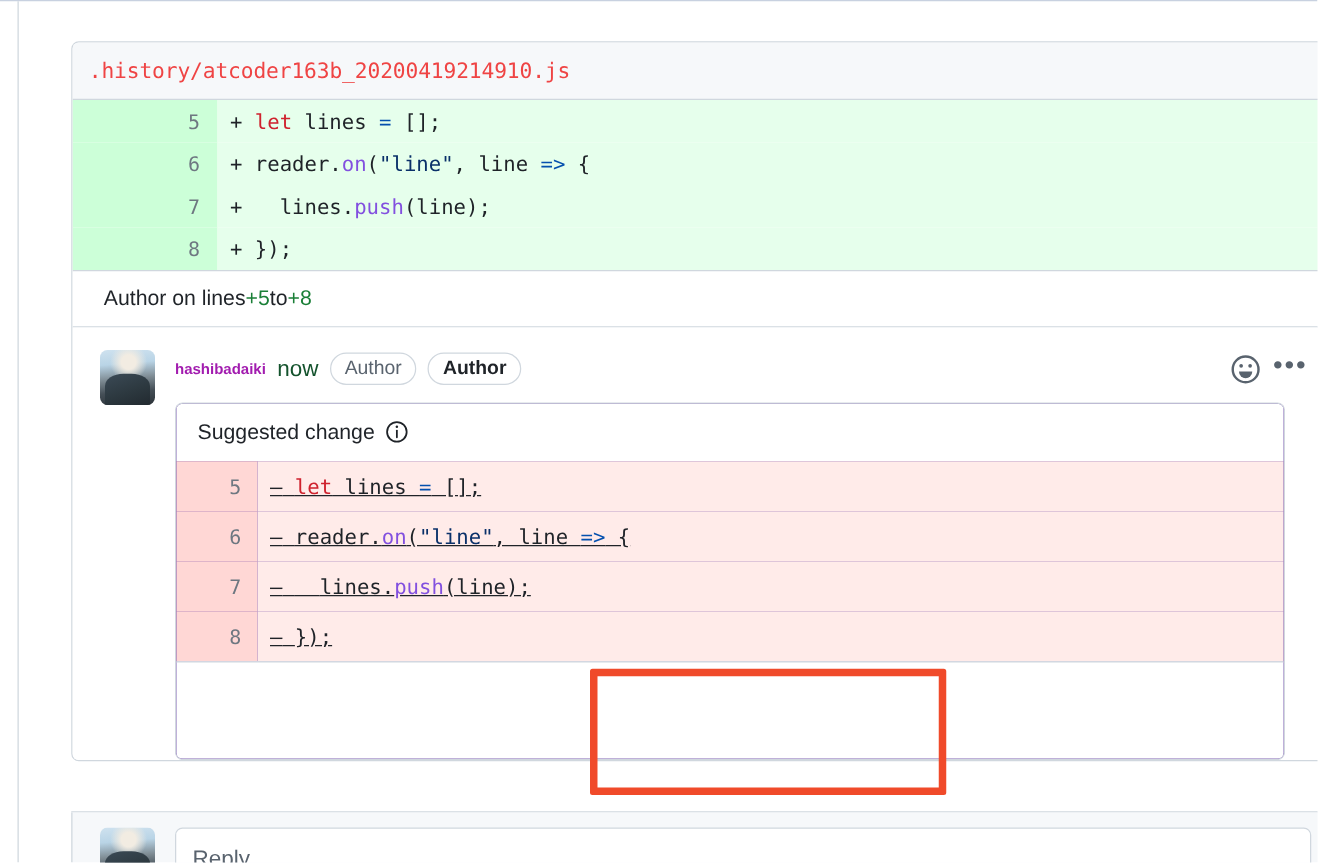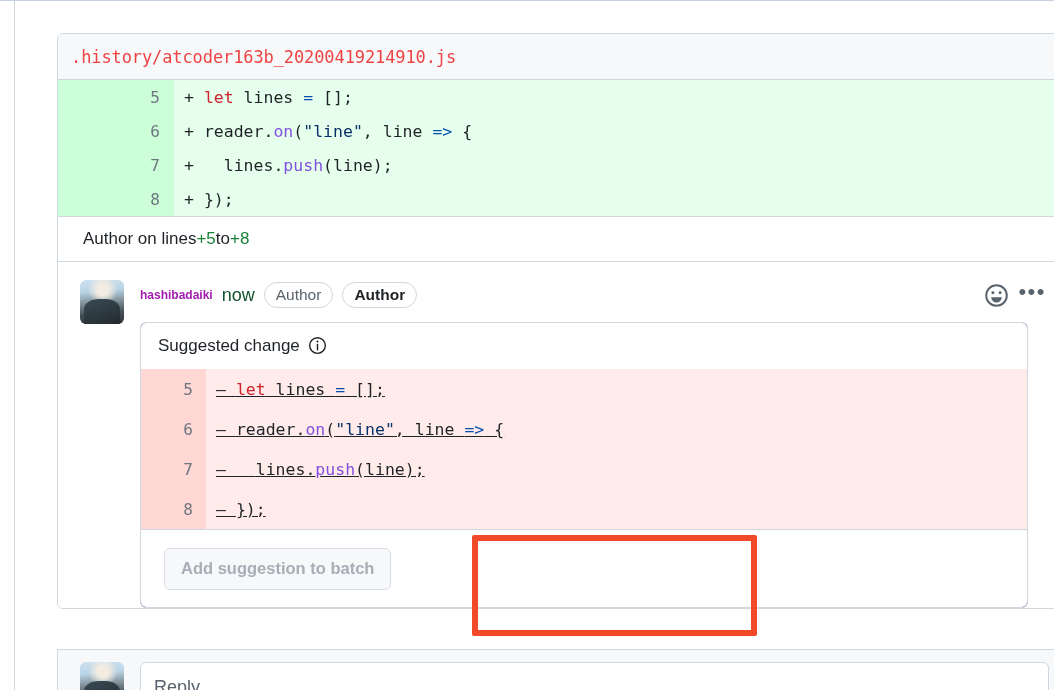--- a/index.html
+++ b/index.html
@@ -410,23 +410,20 @@
                 <td class="diff-code"><span class="diff-marker">–</span> <span>  </span><span>lines.</span><span class="tok-fn">push</span><span>(line);</span></td>
               </tr>
               <tr class="del">
                 <td class="diff-gutter">8</td>
                 <td class="diff-code"><span class="diff-marker">–</span> <span>});</span></td>
               </tr>
             </tbody>
               </table>
 
             <div class="sugg-actions">
-              <button class="btn btn-disabled">
-                <span>Add suggestion to batch</span>
-              </button>
             </div>
 
           </div>
         </div>
       </div>
     </div>
 
   </div>
 
   <div class="reply-sep"></div>

